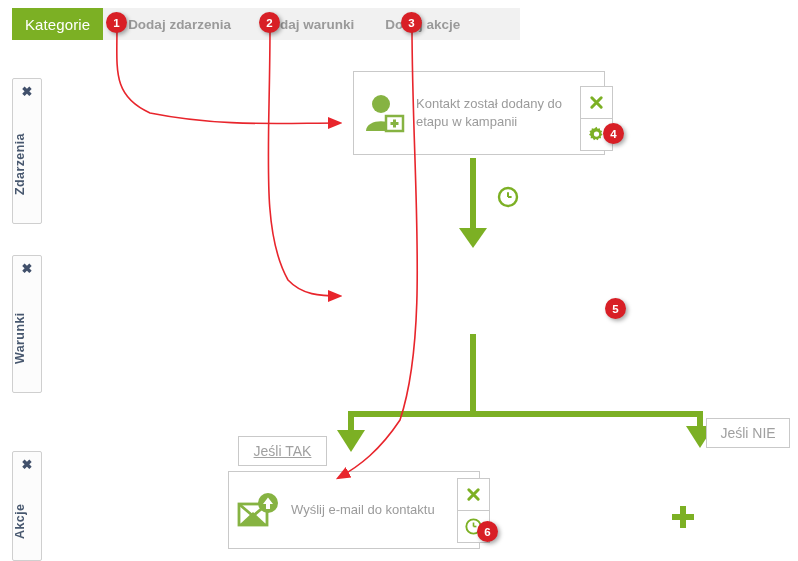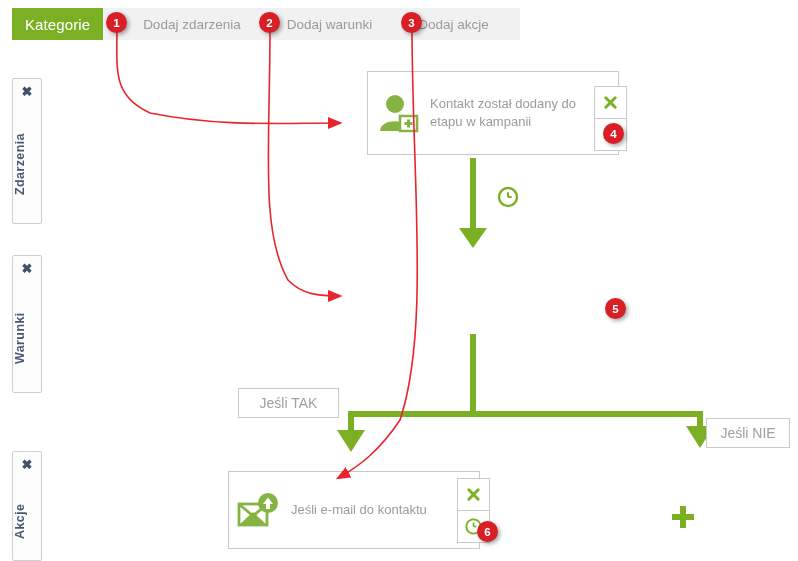--- a/index.html
+++ b/index.html
@@ -46,21 +46,21 @@
   }
   .step {
     display: flex;
     align-items: center;
     color: #9a9a9a;
     font-size: 13.5px;
     padding-left: 16px;
     padding-right: 6px;
     white-space: nowrap;
   }
-  .step .steplabel { margin-left: 24px; }
+  .step .steplabel { margin-left: 9px; font-weight: bold; }
 
   
   .badge {
     width: 21px;
     height: 21px;
     border-radius: 50%;
     background: #d81f26;
     color: #ffffff;
     font-size: 11.5px;
     font-weight: bold;
@@ -159,42 +159,42 @@
     height: 33px;
     border: 1px solid #c9c9c9;
     background: #ffffff;
     box-sizing: border-box;
     display: flex;
     align-items: center;
     justify-content: center;
     margin-bottom: -1px;
   }
 
-  #node-1 { left: 353px; top: 71px;  width: 252px; height: 84px; margin-left: 14px; }
+  #node-1 { left: 353px; top: 71px;  width: 252px; height: 84px; }
   #node-1 .node-side { top: 14px; right: -9px; }
   #node-2 { left: 353px; top: 247px; width: 252px; height: 84px; }
   #node-2 .node-side { top: 14px; right: -9px; }
   #node-3 { left: 228px; top: 471px; width: 252px; height: 78px; }
   #node-3 .node-side { top: 6px; right: -11px; }
 
   
   .cond-label {
     position: absolute;
     border: 1px solid #c9c9c9;
     background: #ffffff;
     color: #a0a0a0;
     font-size: 14px;
     display: flex;
     align-items: center;
     justify-content: center;
     box-sizing: border-box;
     height: 30px;
     z-index: 22;
   }
-  #label-tak { left: 238px; top: 388px; width: 101px; }
+  #label-tak { left: 238px; top: 436px; width: 89px; text-decoration: underline; }
   #label-nie { left: 706px; top: 407px; width: 84px; margin-top: 11px; }
 
   
   #add-branch {
     position: absolute;
     left: 670px;
     top: 504px;
     width: 26px;
     height: 26px;
     z-index: 22;
@@ -316,21 +316,21 @@
   <div class="node" id="node-3">
     <div class="nicon">
       <svg viewBox="0 0 46 40" width="46" height="40">
         <rect x="2" y="14" width="28" height="21" fill="#ffffff" stroke="#86b342" stroke-width="2.8"></rect>
         <path d="M2 35 L16 22 L30 35 Z" fill="#86b342"></path>
         <path d="M2.5 14.5 L16 26 L29.5 14.5" fill="none" stroke="#86b342" stroke-width="2.8"></path>
         <circle cx="31" cy="13" r="10" fill="#86b342"></circle>
         <path d="M31 7.5 L36 14 L33 14 L33 19 L29 19 L29 14 L26 14 Z" fill="#ffffff"></path>
       </svg>
     </div>
-    <div class="ntext">Jeśli e-mail do kontaktu</div>
+    <div class="ntext">Wyślij e-mail do kontaktu</div>
     <div class="node-side">
       <div class="sidebtn">
         <svg viewBox="0 0 16 16" width="15" height="15">
           <path d="M3 3 L13 13 M13 3 L3 13" stroke="#7cb024" stroke-width="3.2" stroke-linecap="round"></path>
         </svg>
       </div>
       <div class="sidebtn">
         <svg viewBox="0 0 22 22" width="19" height="19">
           <circle cx="11" cy="11" r="8.3" fill="none" stroke="#7cb024" stroke-width="2.2"></circle>
           <line x1="11" y1="11" x2="11" y2="6.4" stroke="#7cb024" stroke-width="1.9"></line>

